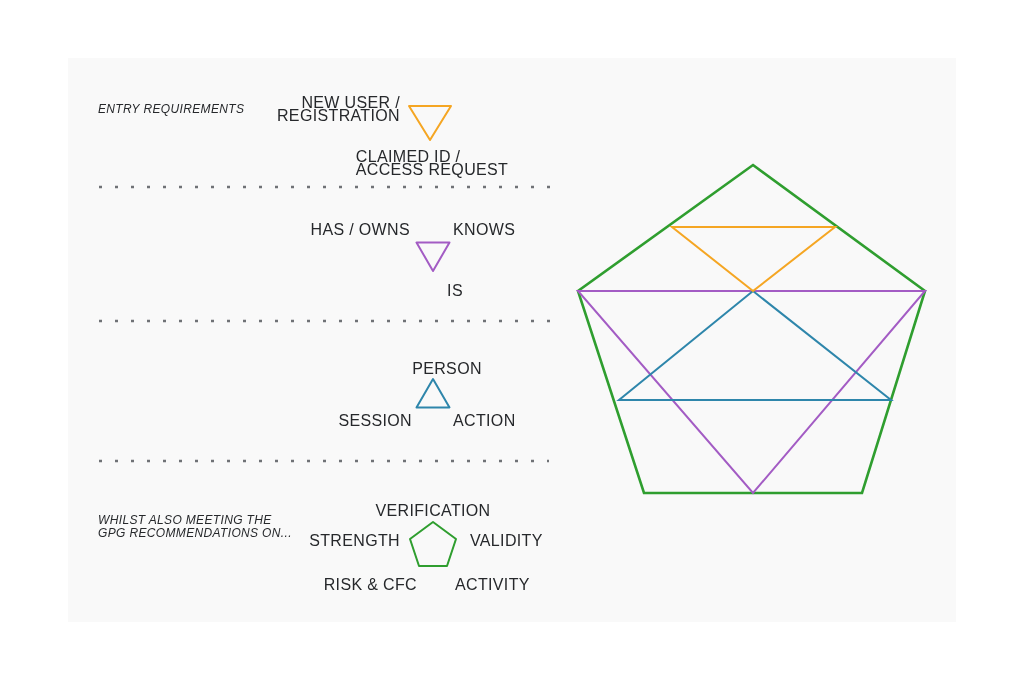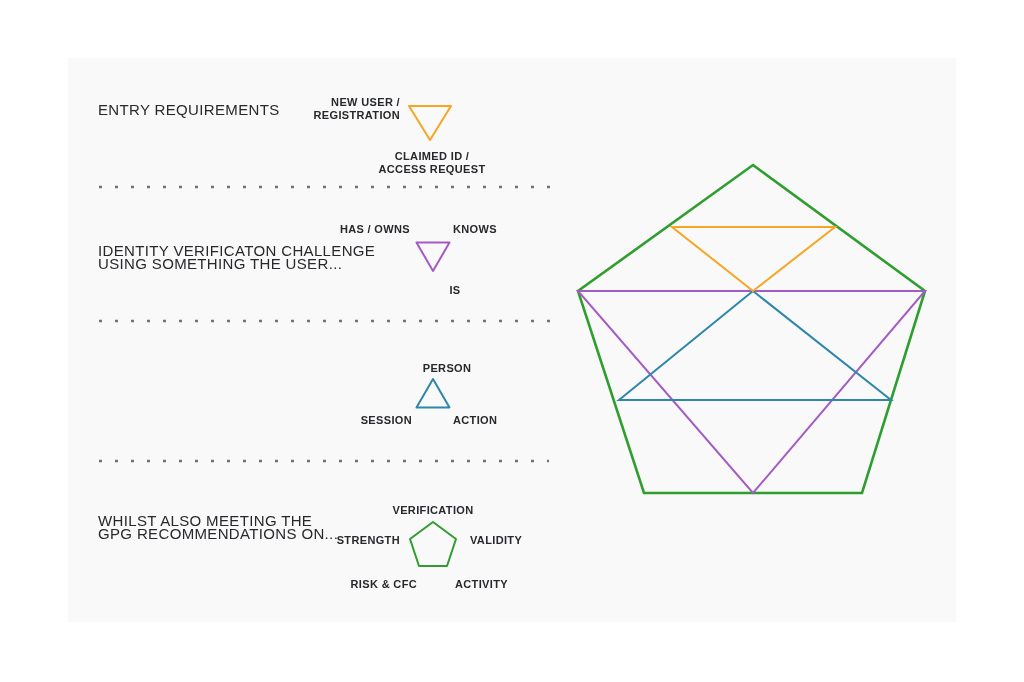--- a/index.html
+++ b/index.html
@@ -21,38 +21,38 @@
   #panel {
     position: absolute;
     left: 68px;
     top: 58px;
     width: 888px;
     height: 564px;
     background: #f9f9f9;
   }
   .row-label {
     position: absolute;
-    font-size: 15px;
+    font-size: 12px;
+    line-height: 13px;
+    letter-spacing: 0.35px;
+    color: #26282b;
+    white-space: pre-line;
+    text-transform: uppercase;
+    font-style: italic;
+  }
+  .node-label {
+    position: absolute;
+    font-size: 16px;
     line-height: 13px;
     letter-spacing: 0.35px;
     color: #26282b;
     white-space: pre-line;
     text-transform: uppercase;
   }
-  .node-label {
-    position: absolute;
-    font-size: 11px;
-    line-height: 13px;
-    letter-spacing: 0.35px;
-    color: #26282b;
-    white-space: pre-line;
-    text-transform: uppercase;
-    font-weight: bold;
-  }
-  .lbl-center { transform: translateX(-50%); text-align: center; }
+  .lbl-center { transform: translateX(-50%); }
   .lbl-right  { transform: translateX(-100%); text-align: right; }
   .icon-svg, .big-svg, .sep-svg {
     position: absolute;
     overflow: visible;
   }
 </style>
 </head>
 <body>
 
 <div id="stage">
@@ -69,22 +69,20 @@
 REGISTRATION</div>
 
 
   <div class="node-label lbl-center" style="left:432px; top:150px;">CLAIMED ID /
 ACCESS REQUEST</div>
 
   <svg class="sep-svg" style="left:98px; top:184px;" width="460" height="6" viewBox="0 0 460 6">
     <line x1="1" y1="3" x2="459" y2="3" stroke="#6f7276" stroke-width="2.4" stroke-linecap="butt" stroke-dasharray="3 13"></line>
   </svg>
 
-  <div class="row-label" style="left:98px; top:244px;">IDENTITY VERIFICATON CHALLENGE
-USING SOMETHING THE USER...</div>
 
   <svg class="icon-svg" style="left:414px; top:240px;" width="38" height="34" viewBox="0 0 38 34">
     <polygon points="2.5,2.5 35.5,2.5 19,31" fill="none" stroke="#a35cc4" stroke-width="2" stroke-linejoin="round"></polygon>
   </svg>
 
   <div class="node-label lbl-right" style="left:410px; top:223px;padding-left:33px;">HAS / OWNS</div>
 
   <div class="node-label" style="left:453px; top:223px;">KNOWS</div>
 
   <div class="node-label lbl-center" style="left:433px; top:284px;margin-left:22px;">IS</div>

